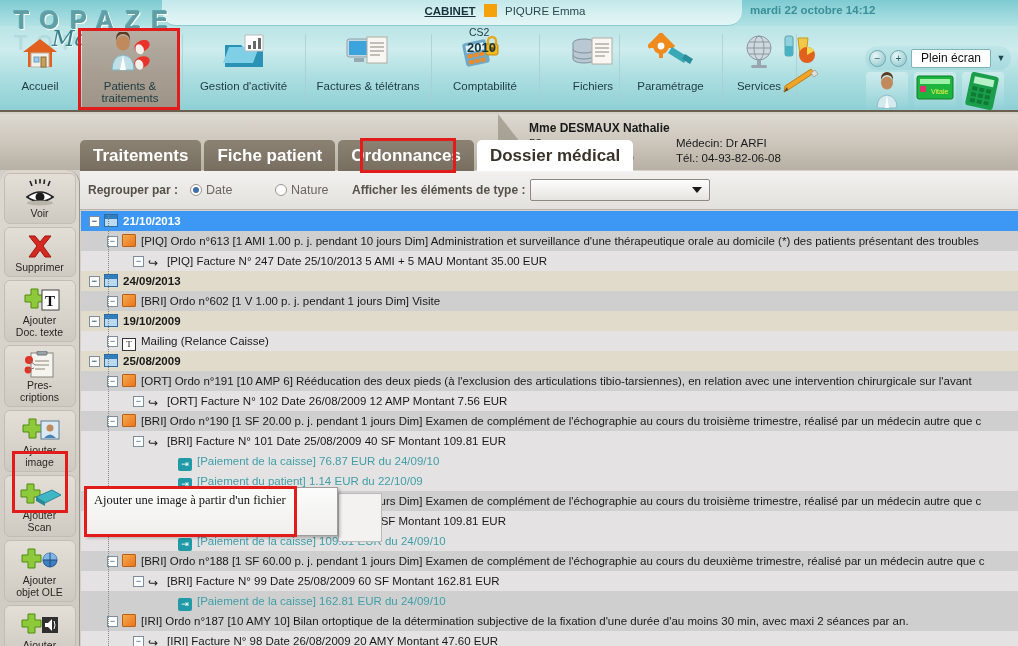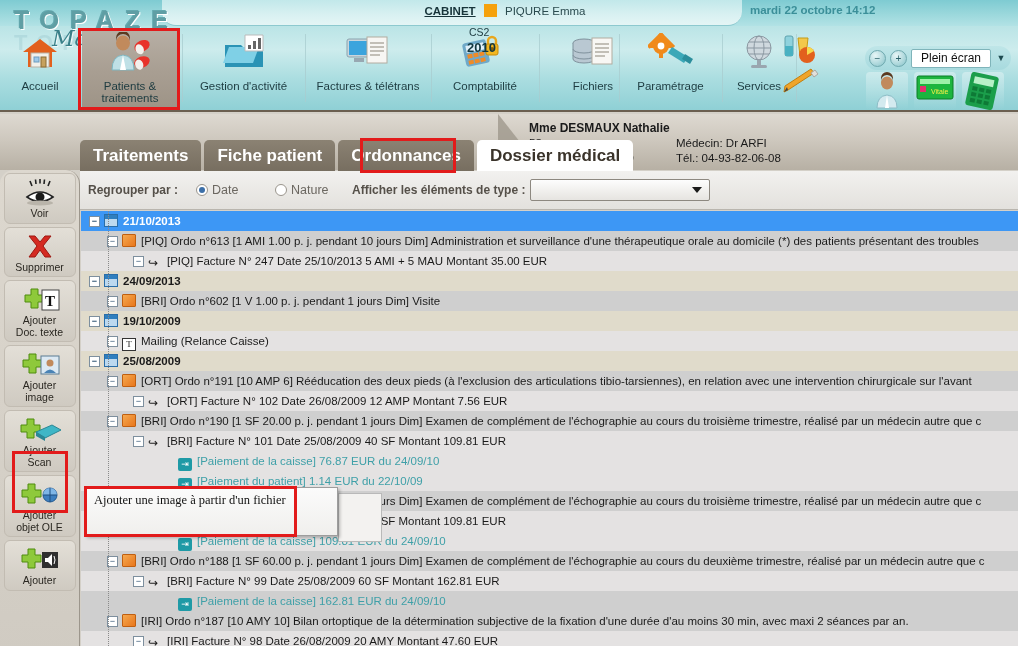--- a/index.html
+++ b/index.html
@@ -422,21 +422,21 @@
 
   <div class="tabs">
     <div class="tab">Traitements</div>
     <div class="tab">Fiche patient</div>
     <div class="tab">Ordonnances</div>
     <div class="tab active">Dossier médical</div>
   </div>
 
   <div class="filterbar">
     <div class="lbl-group">Regrouper par :</div>
-    <div class="radio-wrap" style="left:116px;">
+    <div class="radio-wrap" style="left:110px;">
       <span class="radio-dot on"></span><span>Date</span>
     </div>
     <div class="radio-wrap" style="left:195px;">
       <span class="radio-dot"></span><span>Nature</span>
     </div>
     <div class="lbl-show">Afficher les éléments de type :</div>
     <div class="type-select">
       <span style="position:absolute;left:6px;top:3px;font-size:12px;color:#111;"></span>
       <span class="car"></span>
     </div>
@@ -472,20 +472,36 @@
         <svg width="42" height="28" viewBox="0 0 42 28">
           <path d="M6 9 h6 V3 h7 v6 h6 v7 h-6 v6 h-7 v-6 h-6 z" fill="#8ec93b" stroke="#4f8c0e"></path>
           <rect x="23" y="4" width="17" height="20" fill="#fff" stroke="#444"></rect>
           <text x="26" y="20" font-size="15" font-family="Liberation Serif" font-weight="bold" fill="#111">T</text>
         </svg>
       </div>
       <div class="sb-lbl">Ajouter</div>
       <div class="sb-lbl">Doc. texte</div>
     </div>
 
+    <div class="sb-item">
+      <div class="sb-ico">
+        <svg width="34" height="28" viewBox="0 0 34 28">
+          <rect x="8" y="2" width="22" height="24" fill="#f6f4ef" stroke="#8a8478"></rect>
+          <rect x="14" y="0" width="10" height="4" rx="1" fill="#9aa3a9" stroke="#6c757b"></rect>
+          <g stroke="#8d877b">
+              <path d="M12 10h14M12 14h14M12 18h10"></path>
+            </g>
+          <circle cx="6" cy="9" r="4" fill="#e03225"></circle>
+          <circle cx="5" cy="19" r="3.4" fill="#e03225"></circle>
+          <path d="M6 9 l6 5M5 19 l6 -2" stroke="#777" fill="none"></path>
+        </svg>
+      </div>
+      <div class="sb-lbl">Pres-</div>
+      <div class="sb-lbl">criptions</div>
+    </div>
 
     <div class="sb-item">
       <div class="sb-ico">
         <svg width="42" height="28" viewBox="0 0 42 28">
           <path d="M4 9 h6 V3 h7 v6 h6 v7 h-6 v6 h-7 v-6 h-6 z" fill="#8ec93b" stroke="#4f8c0e"></path>
           <rect x="22" y="5" width="18" height="18" fill="#dce9f3" stroke="#5b7d94"></rect>
           <circle cx="31" cy="12" r="3.5" fill="#c18a5c"></circle>
           <path d="M25 22 q6 -7 12 0z" fill="#4a83b5"></path>
         </svg>
       </div>

